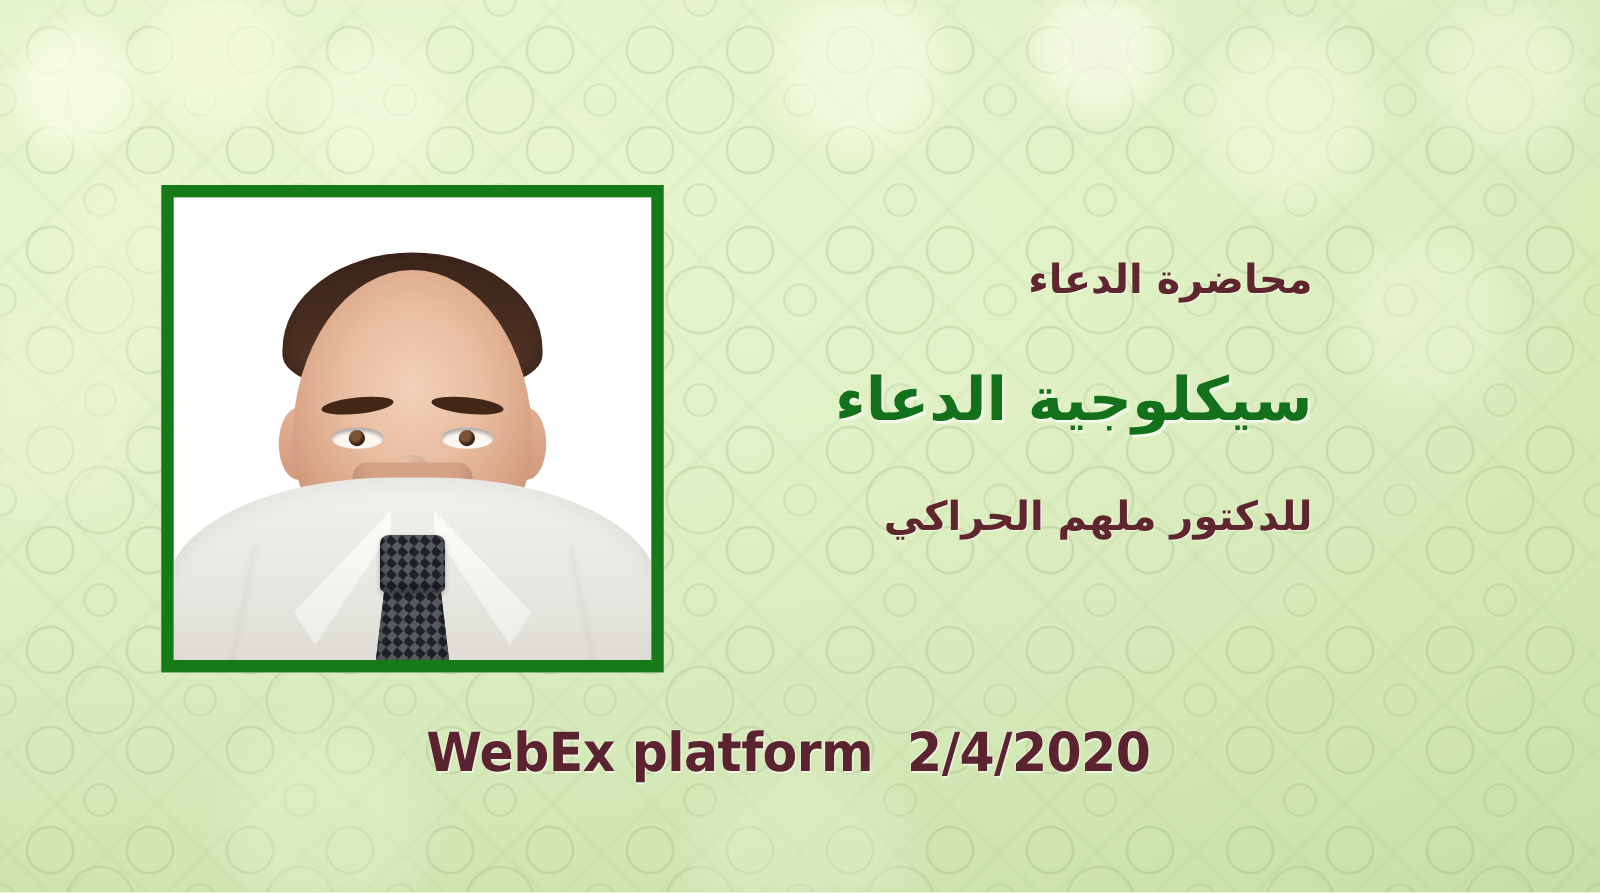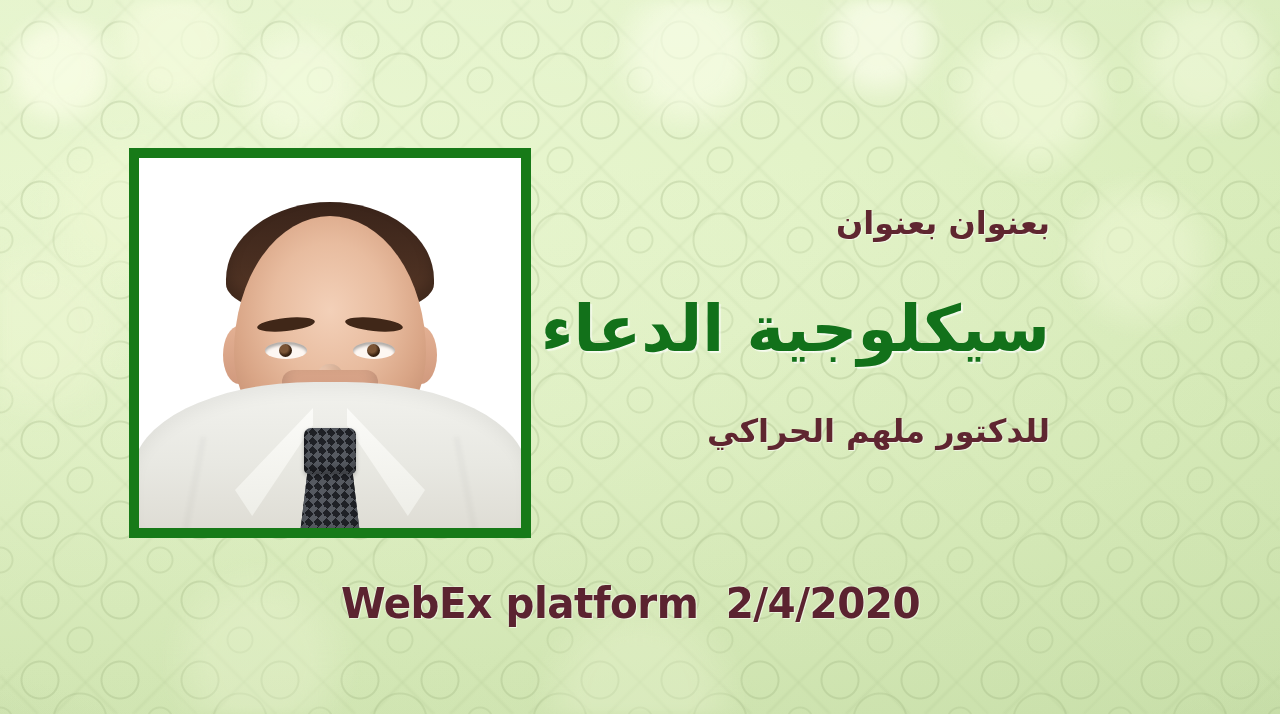--- a/index.html
+++ b/index.html
@@ -327,21 +327,21 @@
   }
 
   #lecture-kicker {
     font-size: 32px;
     color: #5f2630;
     text-shadow: 1px 1px 0 rgba(255,255,255,.55);
     margin-bottom: 52px;
   }
 
   #lecture-title {
-    font-size: 64px;
+    font-size: 48px;
     color: #12711a;
     text-shadow: 2px 2px 1px rgba(255,255,255,.6), 0 1px 0 rgba(255,255,255,.4);
     margin-bottom: 48px;
     letter-spacing: 1px;
   }
 
   #lecture-presenter {
     font-size: 32px;
     color: #5f2630;
     text-shadow: 1px 1px 0 rgba(255,255,255,.55);
@@ -394,20 +394,20 @@
         <div class="shirt-fold-r"></div>
       </div>
       <div class="tie-body"></div>
       <div class="collar-l"></div>
       <div class="collar-r"></div>
       <div class="tie-knot"></div>
     </div>
   </div>
 
   <div id="text-block">
-    <div id="lecture-kicker" class="ar-line">بعنوان بعنوان</div>
+    <div id="lecture-kicker" class="ar-line">محاضرة الدعاء</div>
     <div id="lecture-title" class="ar-line">سيكلوجية الدعاء</div>
     <div id="lecture-presenter" class="ar-line">للدكتور ملهم الحراكي</div>
   </div>
 
   <div id="footer-line">WebEx platform  2/4/2020</div>
 
 </div>
 
 </body></html>

